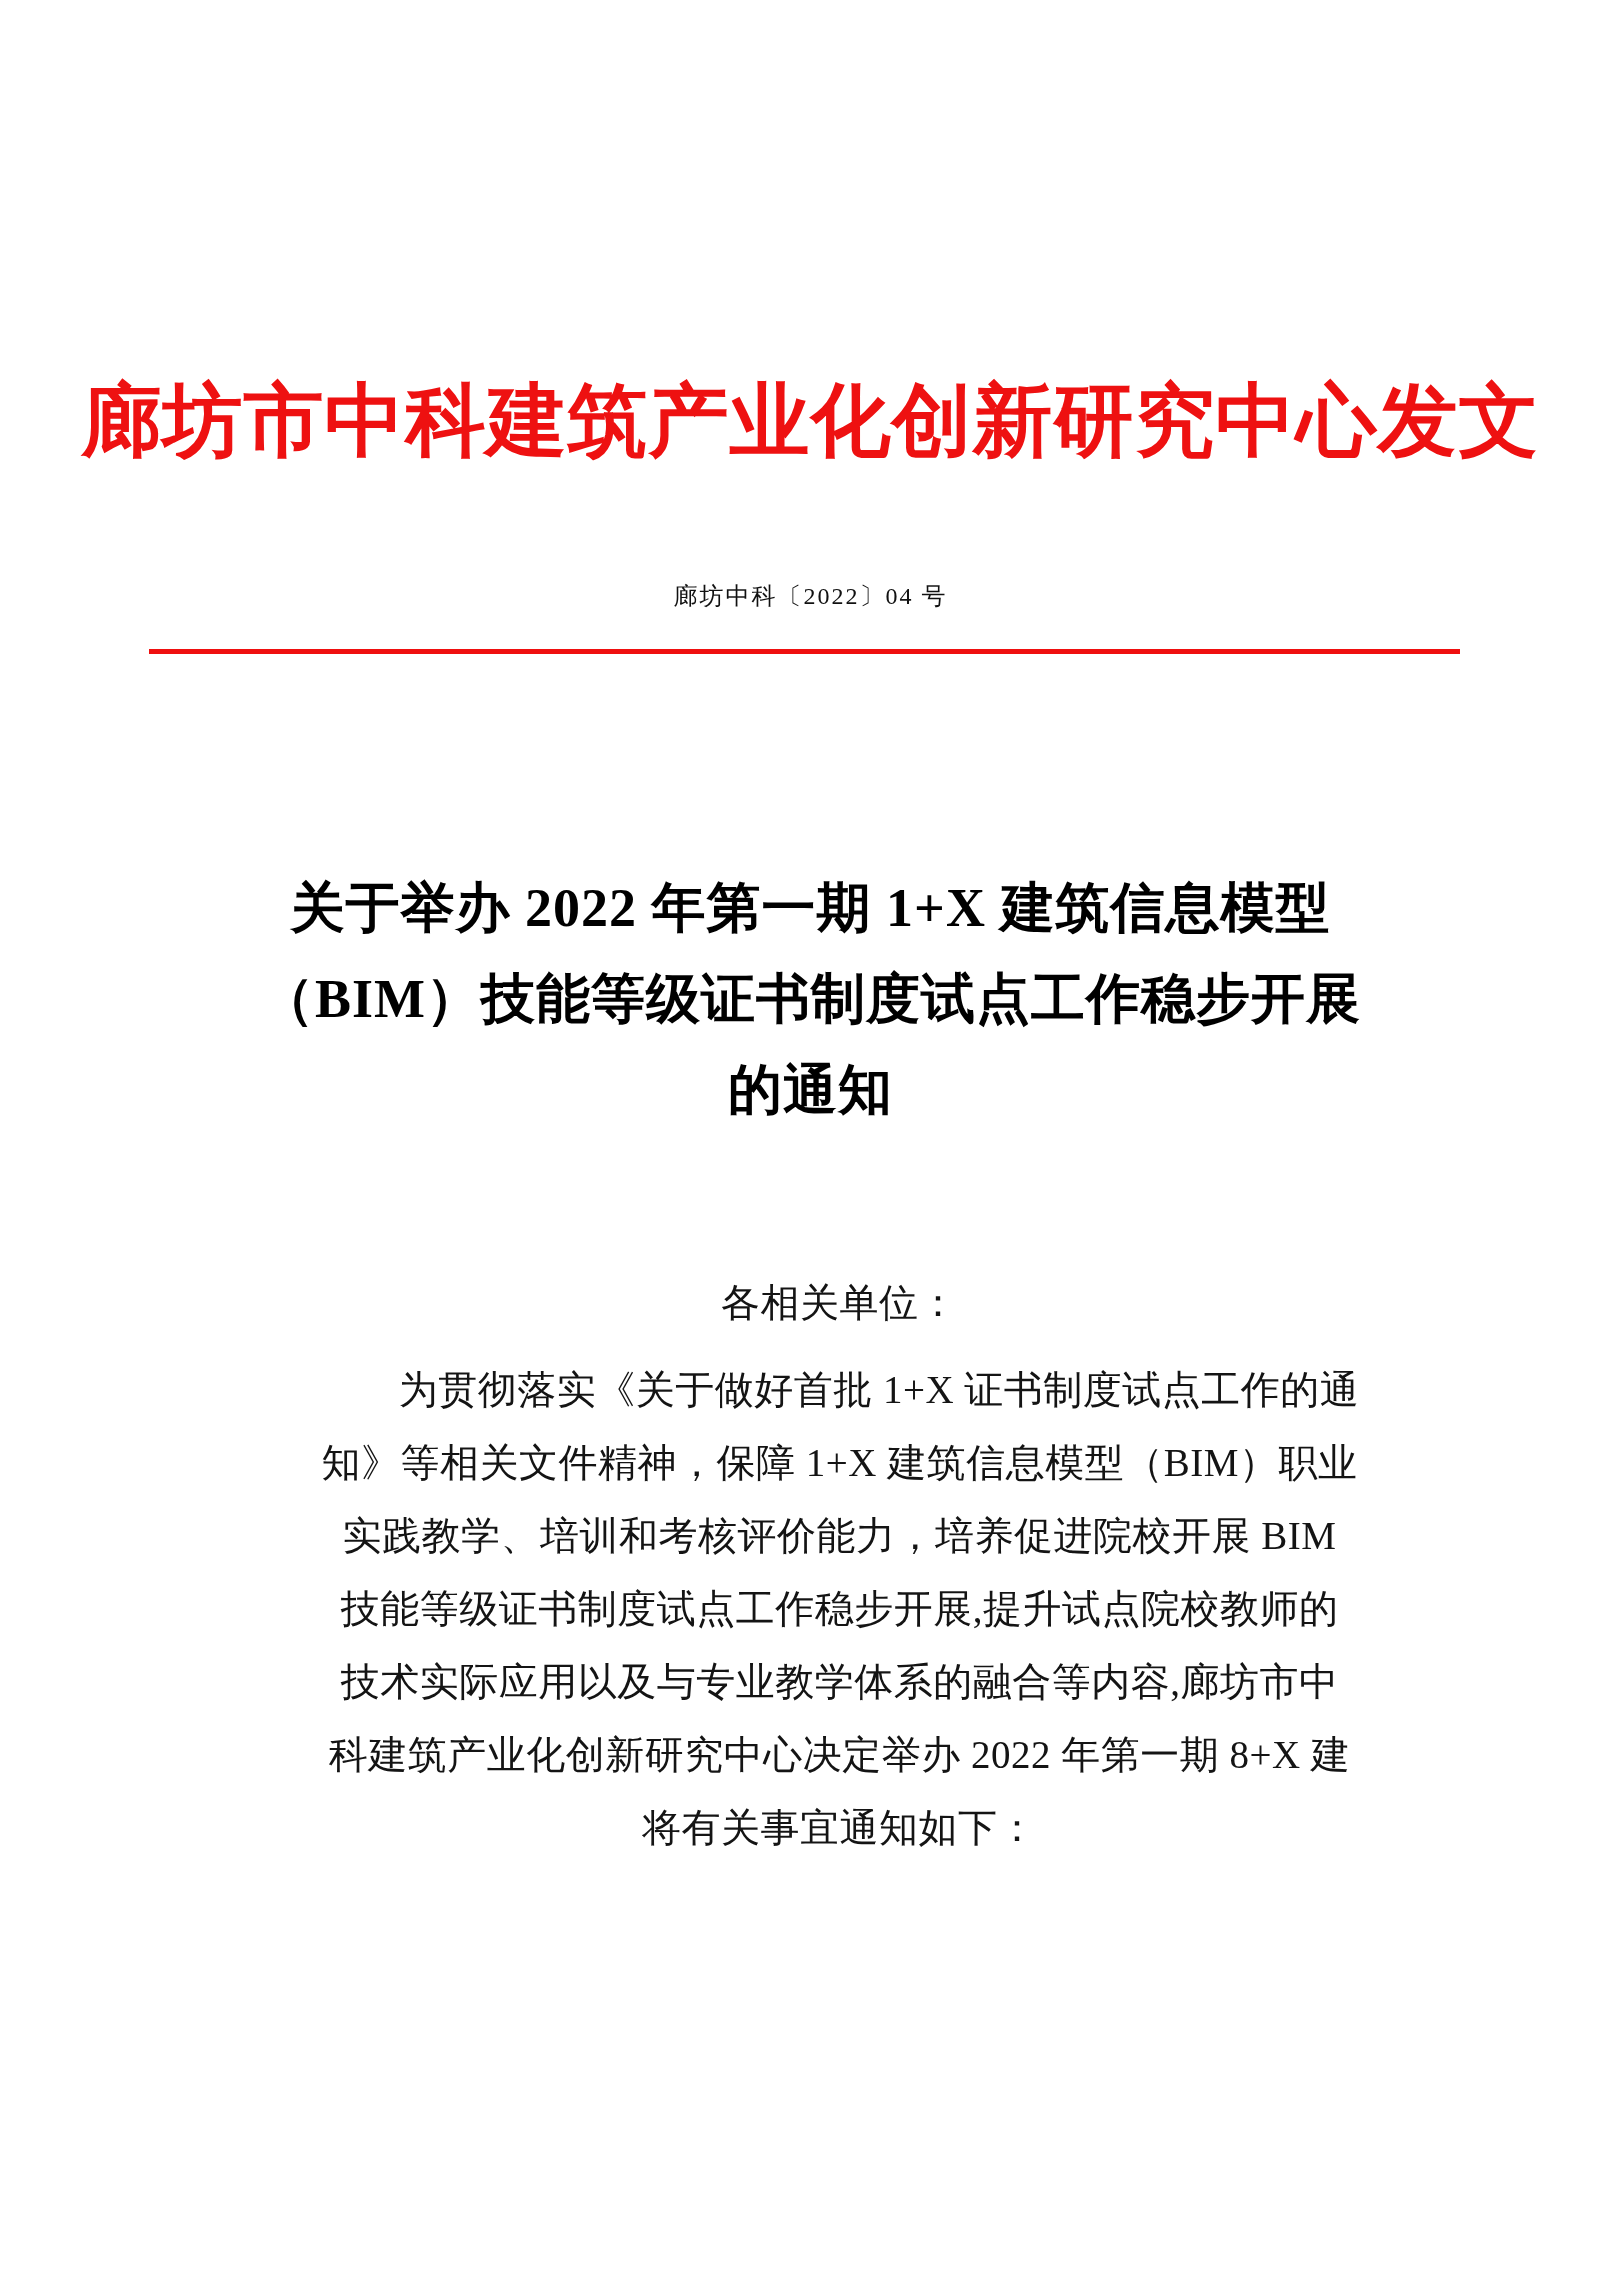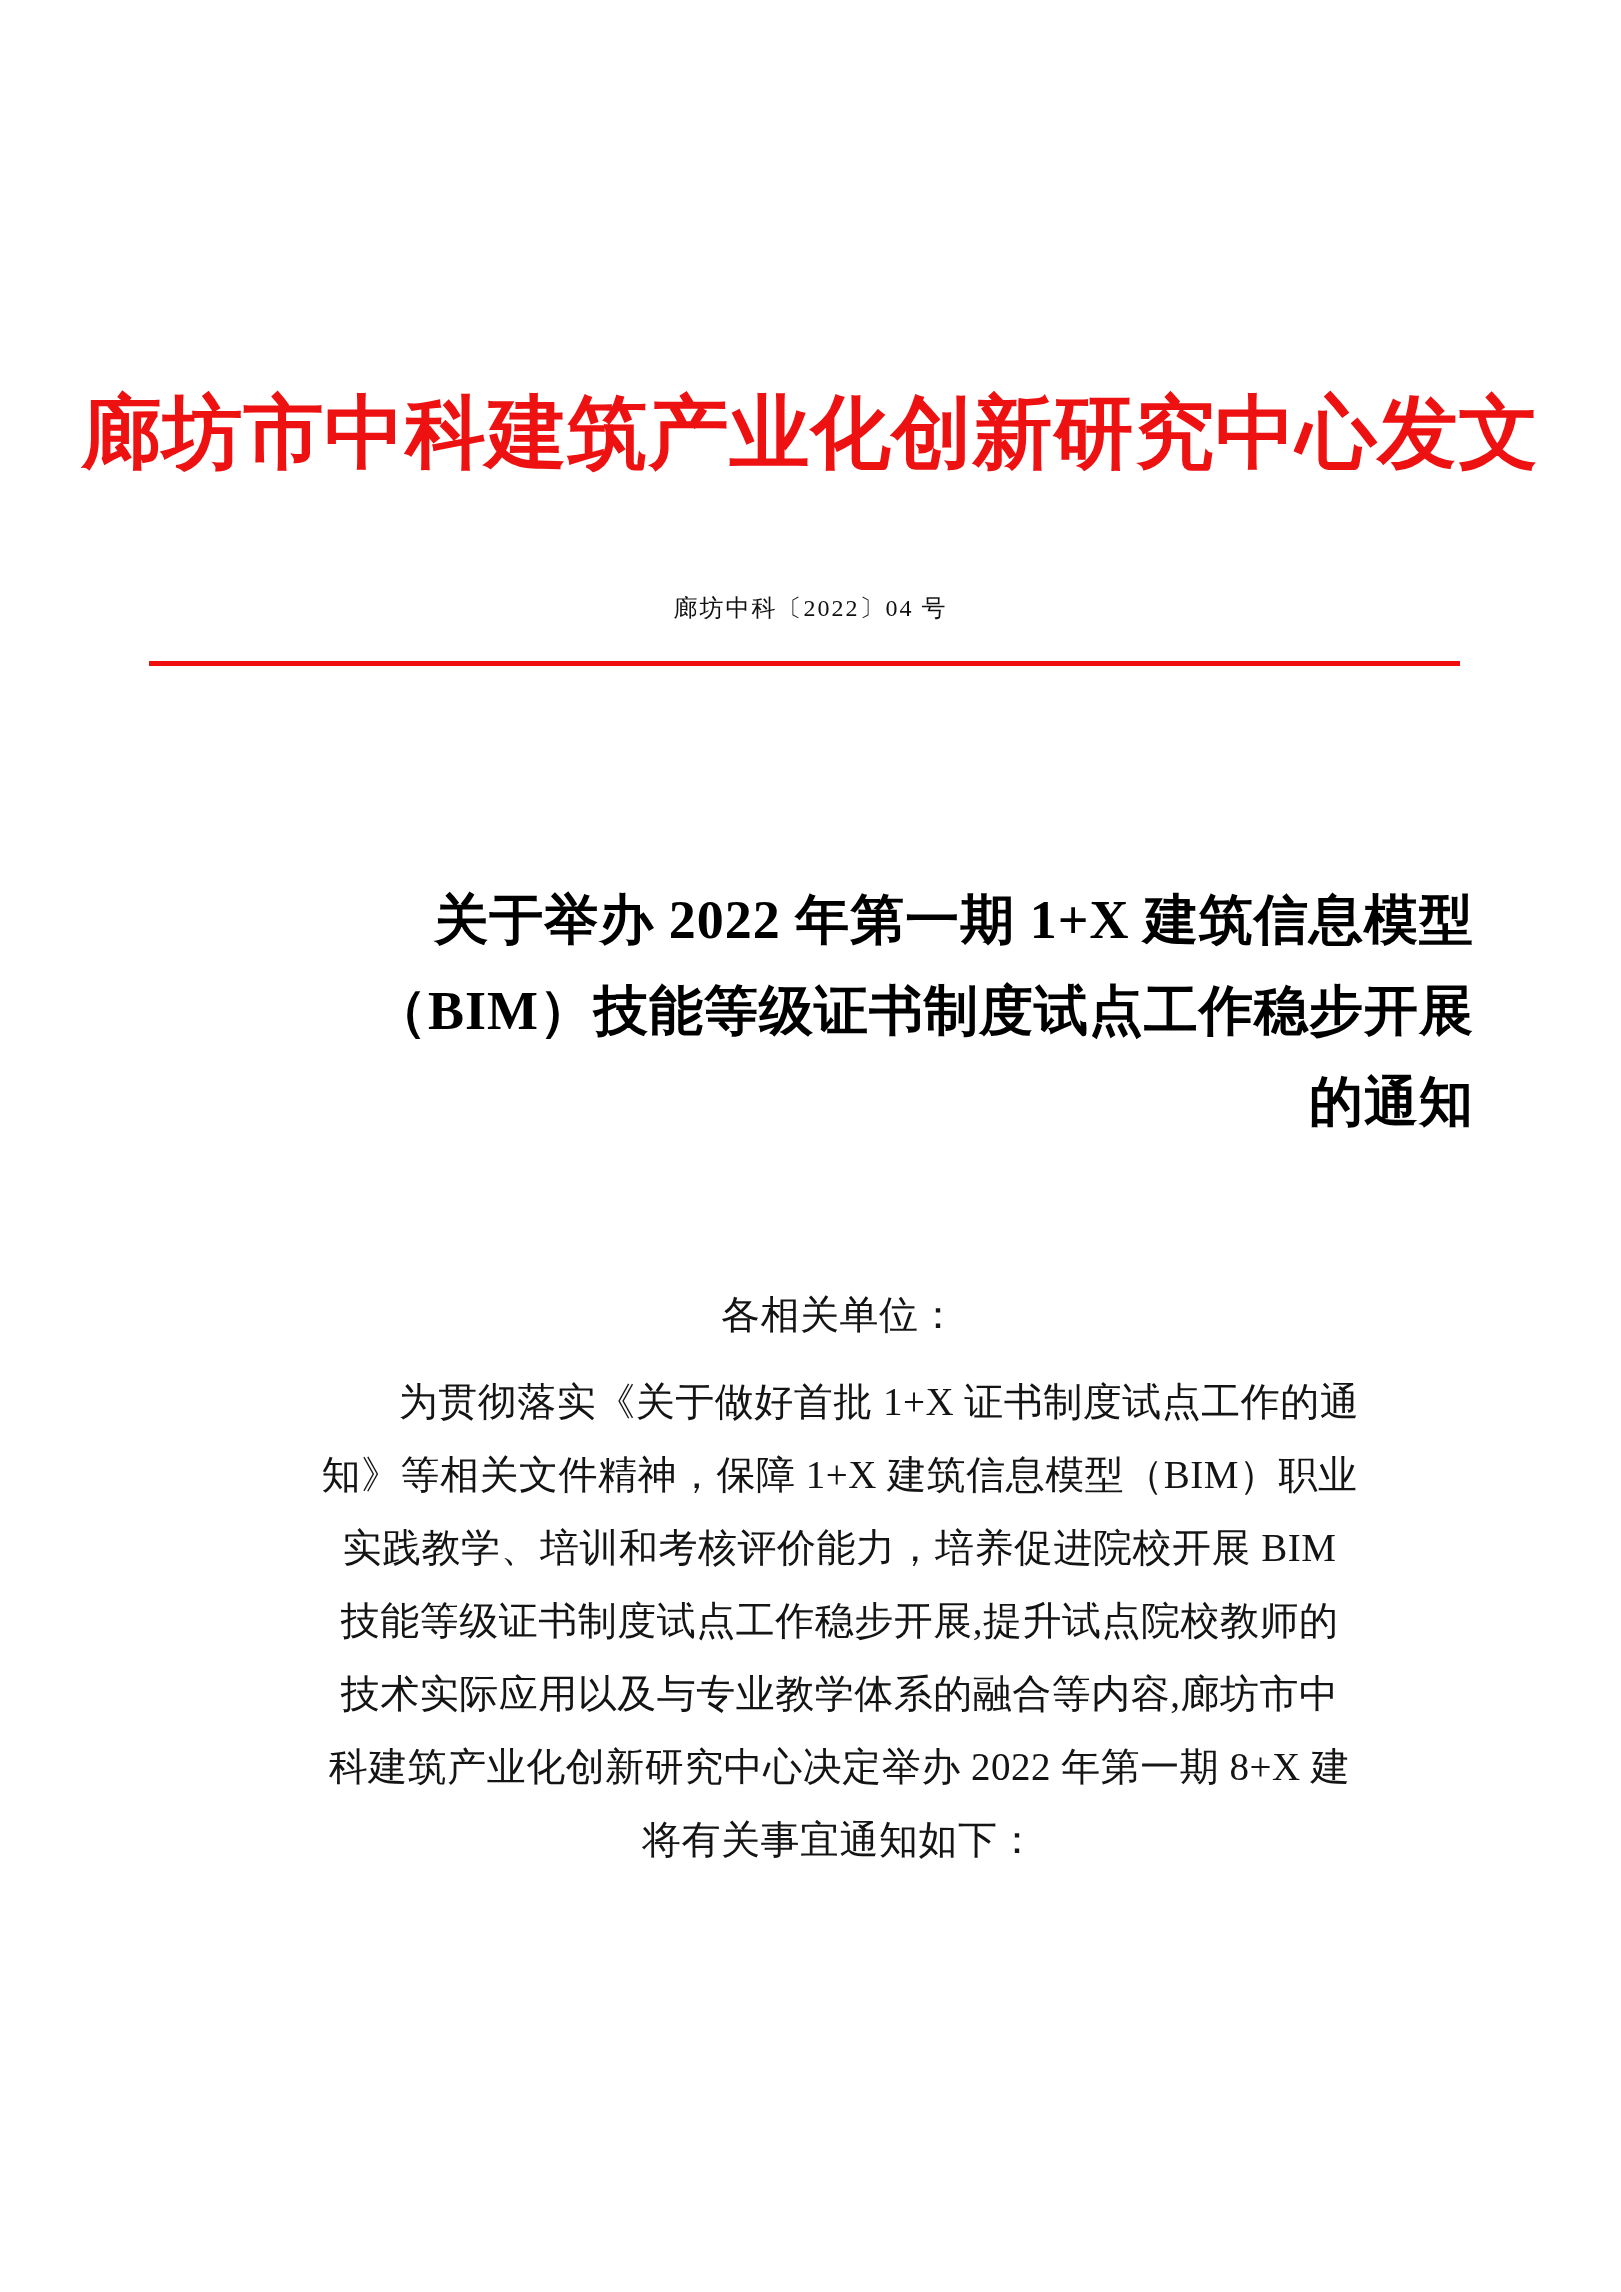--- a/index.html
+++ b/index.html
@@ -11,21 +11,21 @@
 
   body {
     font-family: "Liberation Serif", "DejaVu Serif", serif;
     color: #000000;
   }
 
   .page {
     position: relative;
     width: 1621px;
     height: 2273px;
-    margin: 12px auto;
+    margin: 0 auto;
     background: #ffffff;
     overflow: hidden;
     box-sizing: border-box;
   }
 
   
   .doc-header {
     position: absolute;
     top: 377px;
     left: 0;
@@ -73,21 +73,21 @@
     height: 4.9px;
     background: #ef0f0f;
   }
 
   
   .doc-title {
     position: absolute;
     top: 863px;
     left: 147px;
     width: 1327px;
-    text-align: right;
+    text-align: center;
   }
 
   .doc-title-line {
     font-family: "Liberation Serif", "DejaVu Serif", serif;
     font-size: 54px;
     font-weight: 700;
     line-height: 91px;
     color: #000000;
     letter-spacing: 1px;
     white-space: nowrap;

